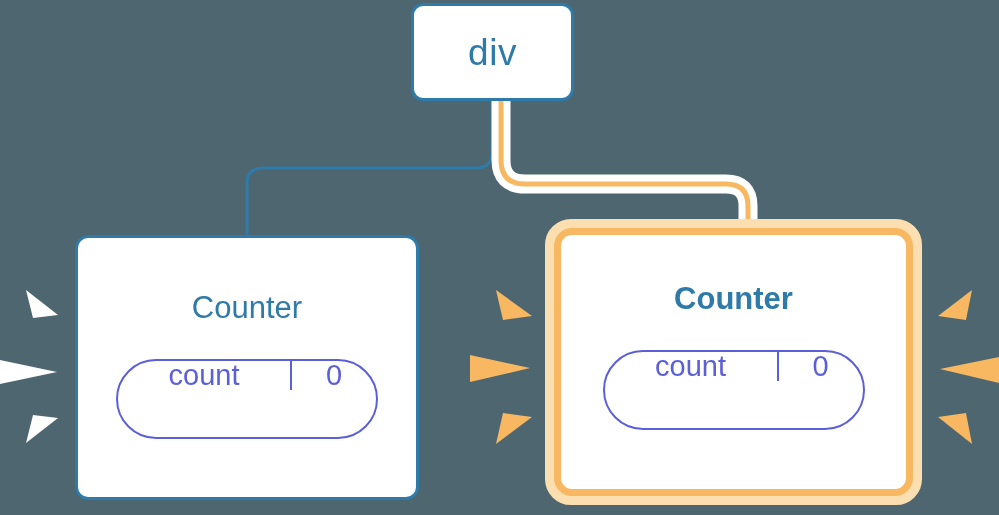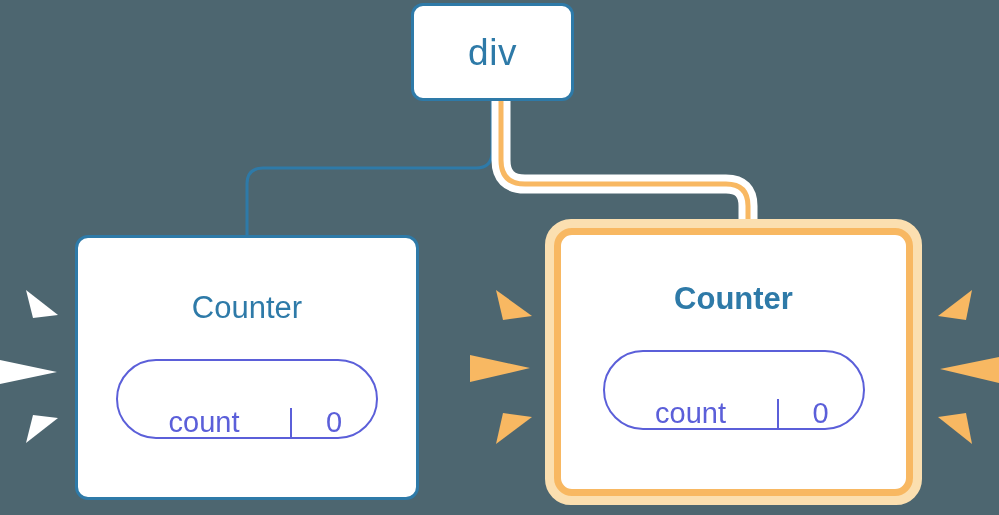--- a/index.html
+++ b/index.html
@@ -111,21 +111,21 @@
     font-weight: 400;
   }
   .card-highlight .comp-title {
     margin-top: 48px;
     font-weight: 700;
   }
 
   
   .pill {
     display: flex;
-    align-items: flex-end;
+    align-items: flex-start;
     border: 2px solid #5b5fd9;
     border-radius: 999px;
     box-sizing: border-box;
     overflow: hidden;
     background: #ffffff;
   }
   .card-plain .pill {
     margin-top: 28px;
     width: 262px;
     height: 80px;

